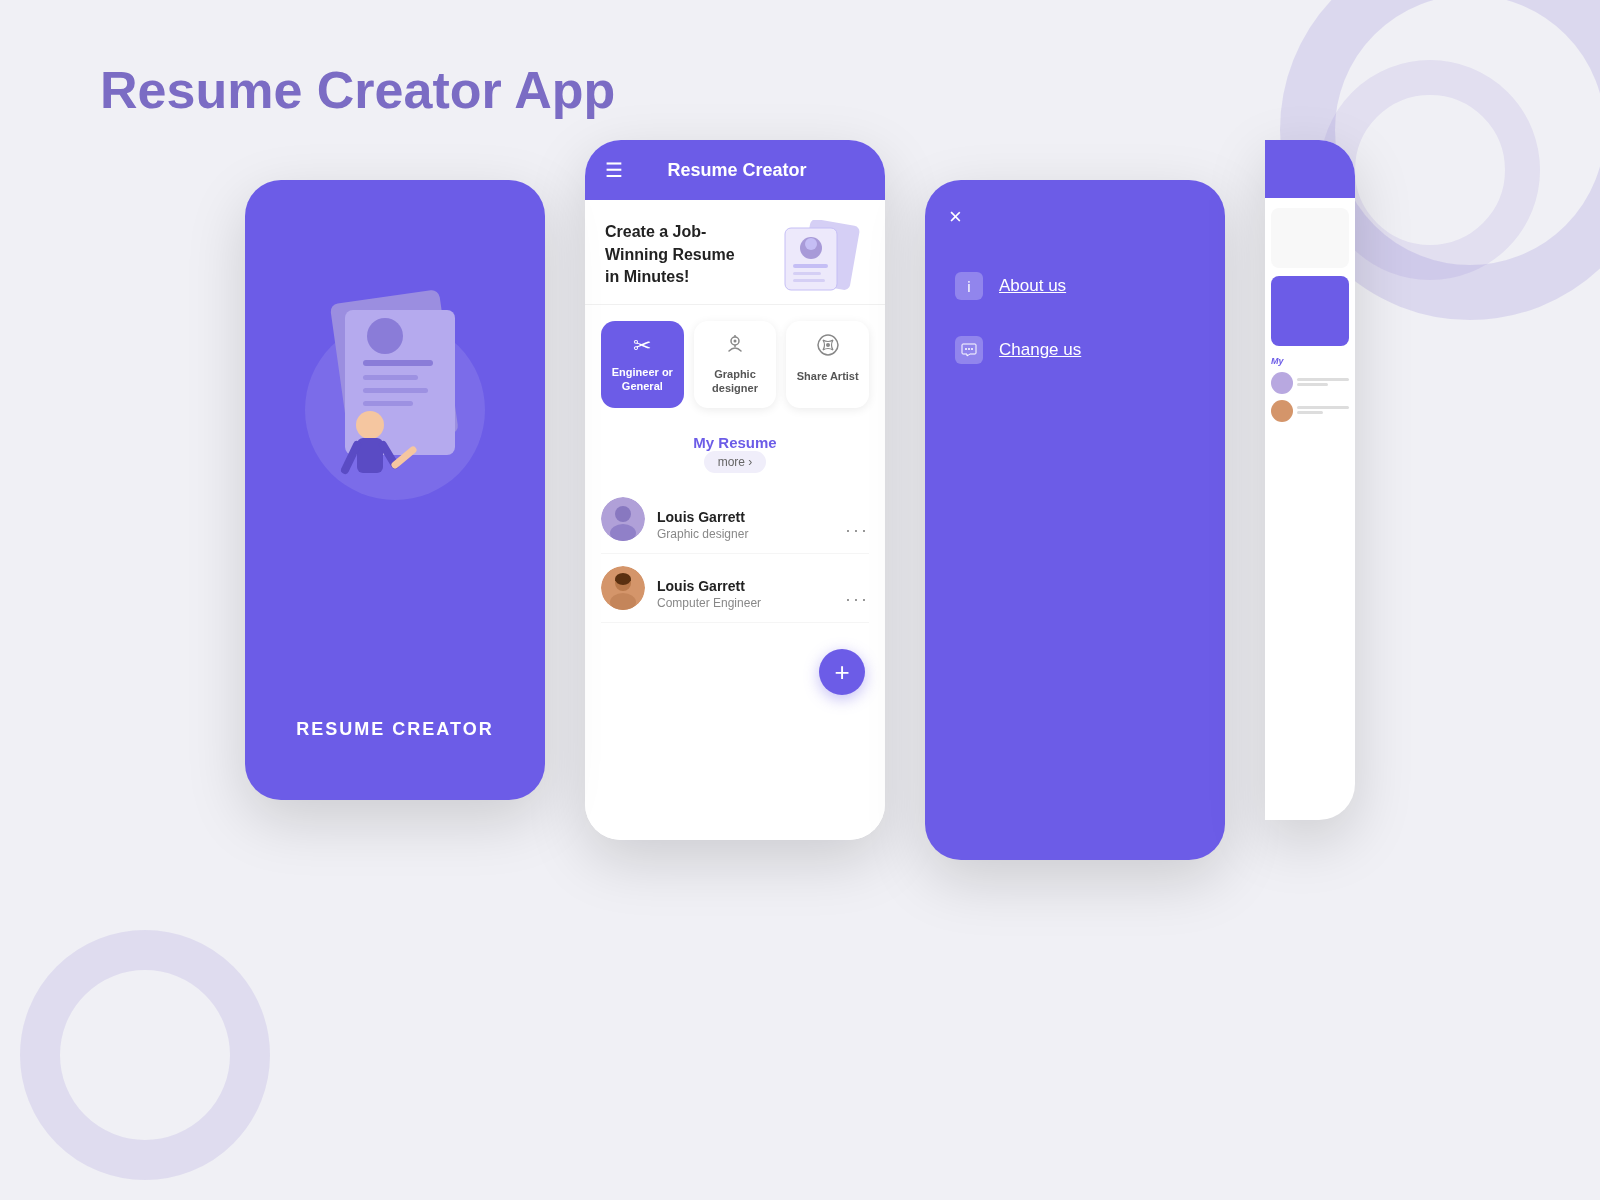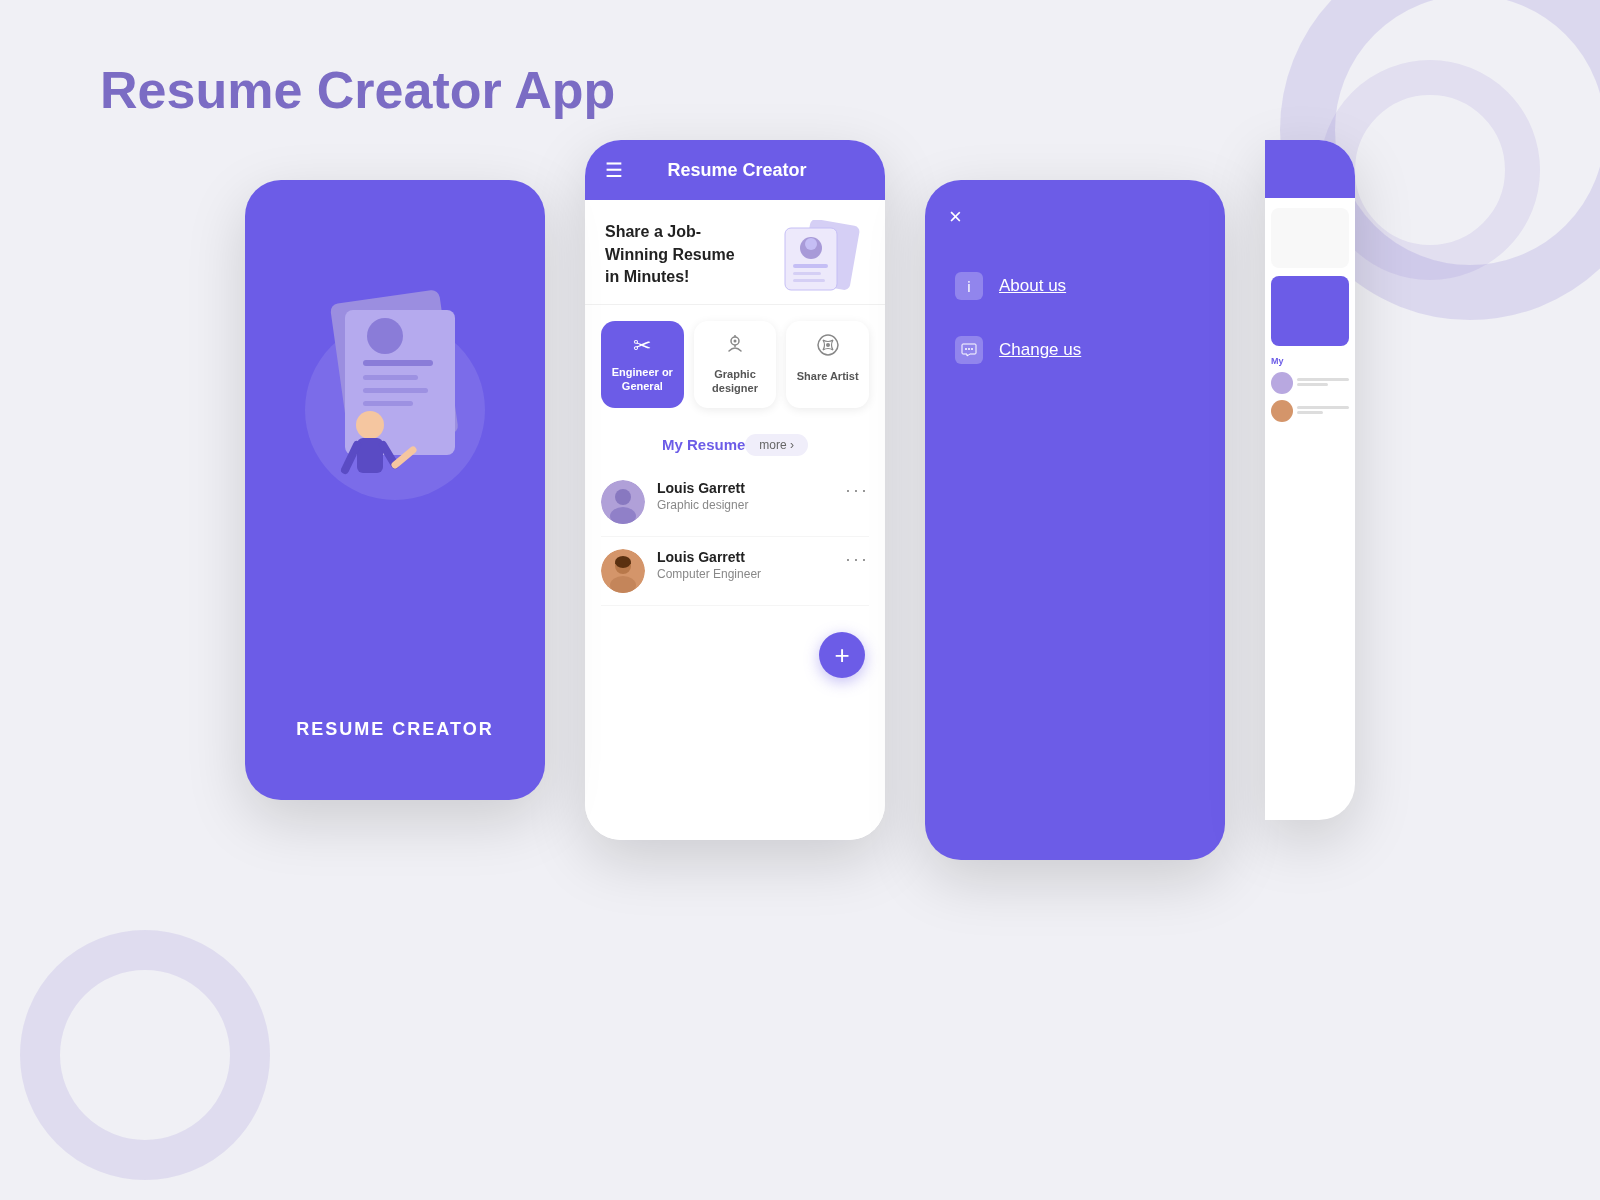--- a/index.html
+++ b/index.html
@@ -203,39 +203,40 @@
 
     
     .my-resume-section {
       padding: 10px 16px;
     }
     .my-resume-header {
       display: flex;
       align-items: center;
       justify-content: center;
       margin-bottom: 12px;
+      flex-direction: column;
     }
     .my-resume-title {
       color: #6c5ce7;
       font-size: 15px;
       font-weight: 700;
     }
     .more-btn {
       background: #f0eefa;
       border: none;
       border-radius: 20px;
       padding: 4px 14px;
       color: #666;
       font-size: 12px;
       cursor: pointer;
     }
 
     .resume-item {
       display: flex;
-      align-items: flex-start;
+      align-items: flex-end;
       gap: 12px;
       padding: 12px 0;
       border-bottom: 1px solid #f5f5f5;
     }
     .resume-avatar {
       width: 44px;
       height: 44px;
       border-radius: 50%;
       overflow: hidden;
       flex-shrink: 0;
@@ -338,20 +339,21 @@
       border-radius: 0 36px 36px 0;
       overflow: hidden;
       margin-top: -40px;
       position: relative;
       box-shadow: 0 20px 60px rgba(0,0,0,0.15);
     }
     .phone-peek-inner {
       padding: 0;
       overflow: hidden;
       height: 100%;
+      font-style: italic;
     }
     .peek-header {
       background: #6c5ce7;
       height: 58px;
       padding: 10px;
     }
     .peek-body {
       padding: 10px 6px;
     }
     .peek-banner {
@@ -453,21 +455,21 @@
   <div class="phone phone-main">
 
     <div class="app-header">
       <span class="hamburger-icon">☰</span>
       <span class="app-header-title">Resume Creator</span>
     </div>
 
     <div class="app-body">
 
       <div class="hero-banner">
-        <div class="hero-text">Share a Job-Winning Resume in Minutes!</div>
+        <div class="hero-text">Create a Job-Winning Resume in Minutes!</div>
         <div class="hero-illustration">
           <svg width="90" height="75" viewBox="0 0 90 75" fill="none">
 
             <rect x="30" y="2" width="50" height="65" rx="6" fill="#d5cff5" transform="rotate(10 55 35)"></rect>
 
             <rect x="10" y="8" width="52" height="62" rx="6" fill="#ede9fb" stroke="#c5bef5" stroke-width="1"></rect>
 
             <circle cx="36" cy="28" r="11" fill="#a89ad8"></circle>
             <circle cx="36" cy="24" r="6" fill="#c5bef5"></circle>
 

